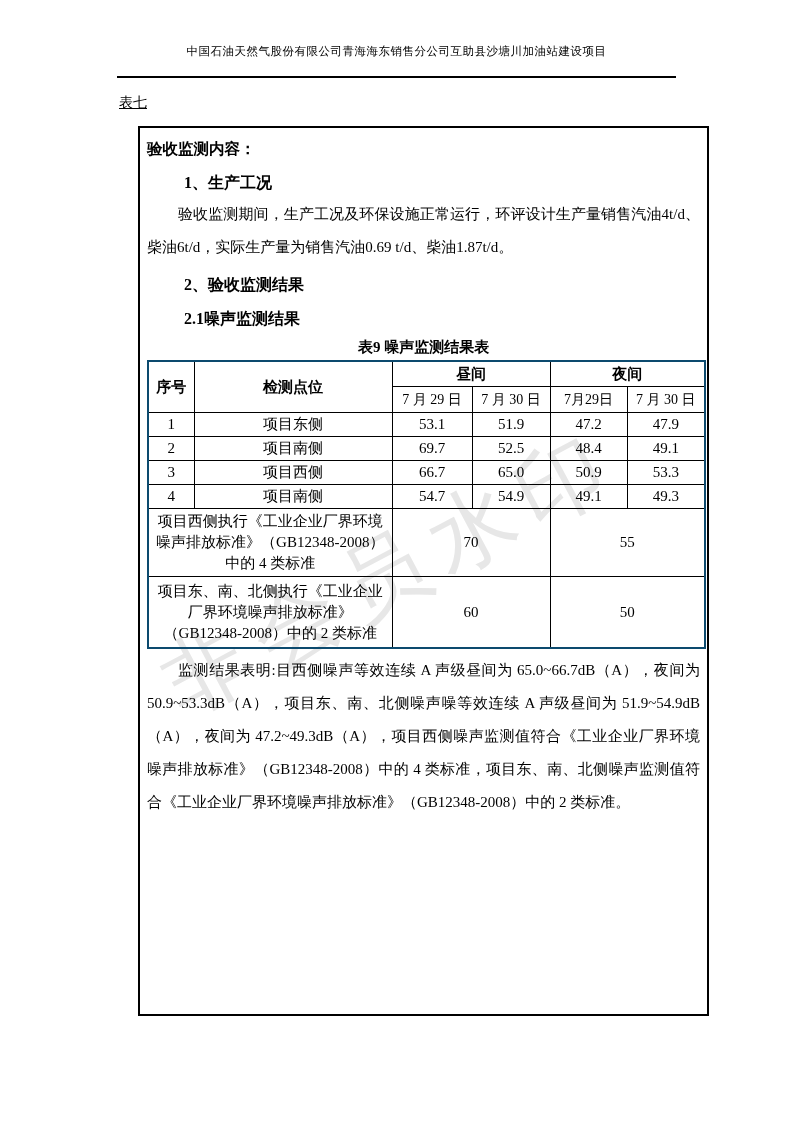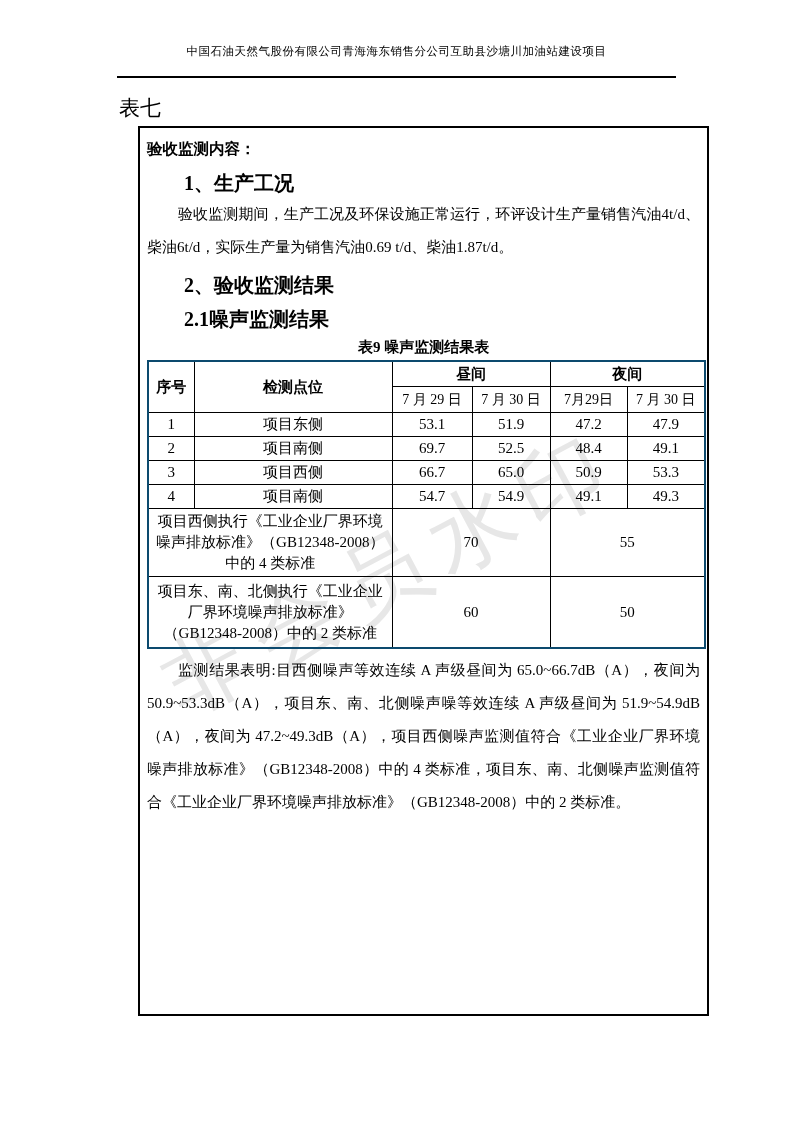--- a/index.html
+++ b/index.html
@@ -38,21 +38,22 @@
     text-align: center;
     font-size: 11.5px;
     letter-spacing: 0.5px;
     padding-bottom: 17px;
     border-bottom: 2px solid #000;
   }
   .page-label {
     position: absolute;
     top: 94px;
     left: 119px;
-    font-size: 21px;
+    font-size: 14px;
+    text-decoration: underline;
   }
   .content-box {
     position: absolute;
     top: 126px;
     left: 112px;
     width: 571px;
     height: 890px;
     border: 2px solid #000;
     box-sizing: border-box;
     padding: 4px 7px 0 7px;
@@ -60,21 +61,21 @@
   }
   .content-box p { margin: 0; }
   .section-title {
     font-weight: bold;
     font-size: 15.5px;
     line-height: 26px;
     margin-top: 4px !important;
   }
   .heading {
     font-weight: bold;
-    font-size: 20px;
+    font-size: 16px;
     line-height: 26px;
     padding-left: 37px;
     margin-top: 8px !important;
   }
   .body-para {
     font-size: 15px;
     line-height: 33px;
     text-align: justify;
     text-indent: 31px;
   }

